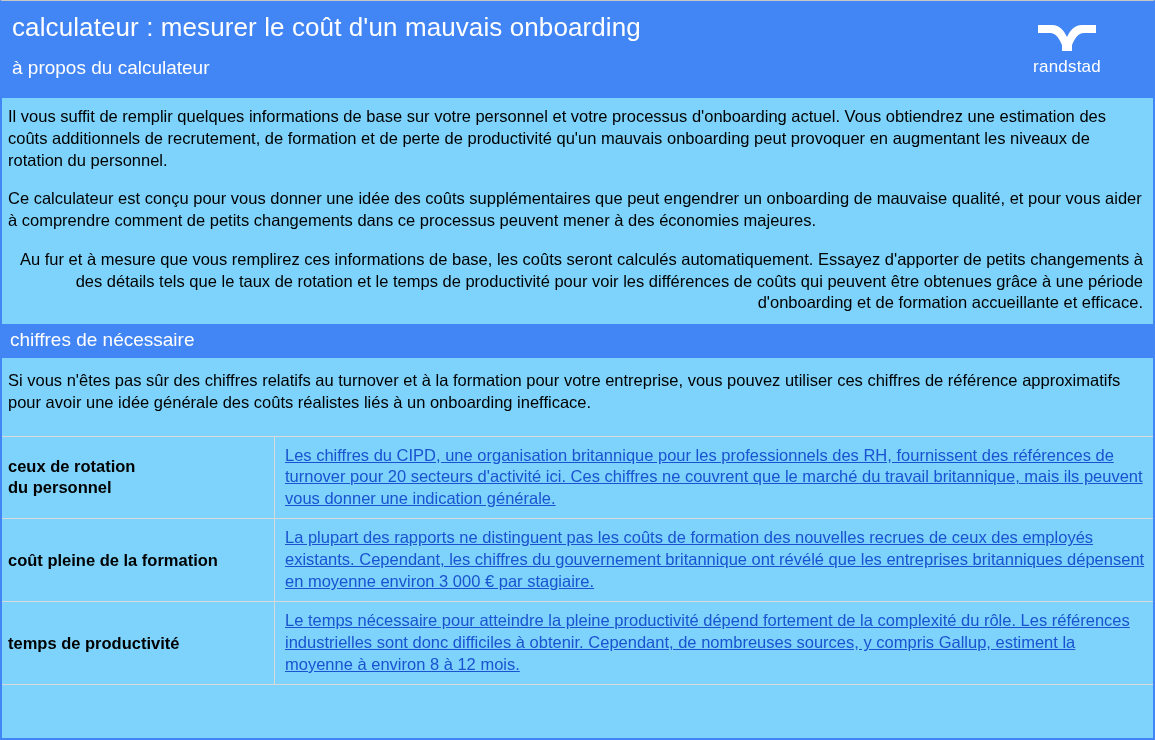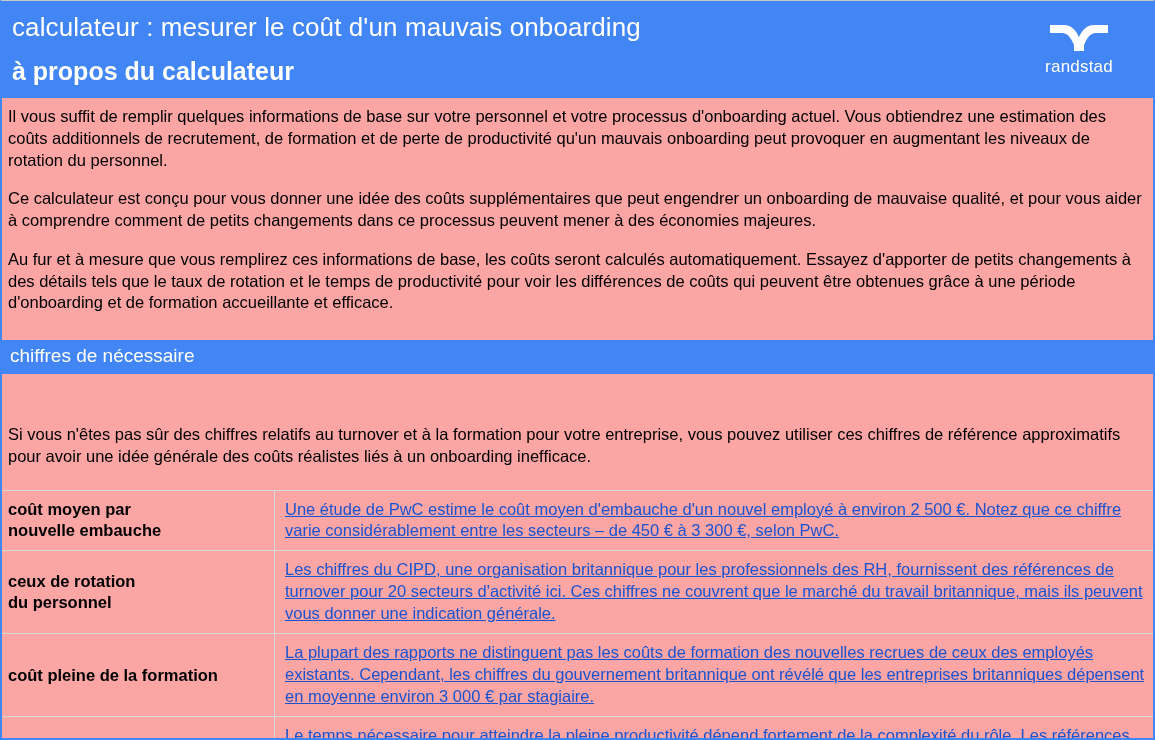--- a/index.html
+++ b/index.html
@@ -12,21 +12,21 @@
     width: 1155px;
     height: 740px;
     overflow: hidden;
   }
   .page {
     box-sizing: border-box;
     width: 1155px;
     height: 740px;
     border: 2px solid #4285f4;
     border-top: 1px solid #c8c8c8;
-    background: #fca5a5;
+    background: #7dd3fc;
     display: flex;
     flex-direction: column;
     overflow: hidden;
   }
 
   
   .masthead {
     position: relative;
     background: #4285f4;
     color: #ffffff;
@@ -37,29 +37,29 @@
   }
   .masthead-title {
     font-size: 26px;
     font-weight: 400;
     line-height: 1.1;
     padding: 12px 0 0 10px;
     letter-spacing: 0.1px;
     white-space: nowrap;
   }
   .masthead-sub {
-    font-size: 25px;
-    font-weight: 700;
+    font-size: 19px;
+    font-weight: 400;
     padding: 16px 0 0 10px;
     line-height: 1.1;
     white-space: nowrap;
   }
   .brand {
     position: absolute;
-    right: 14px;
+    right: 26px;
     top: 14px;
     width: 120px;
     text-align: center;
     color: #ffffff;
   }
   .brand svg { display: block; margin: 0 auto; }
   .brand-name {
     font-size: 17px;
     letter-spacing: 0.2px;
     margin-top: 3px;
@@ -70,37 +70,36 @@
   .intro {
     padding: 8px 10px 10px 6px;
     flex: 0 0 auto;
   }
   .intro p {
     margin: 0 0 17px 0;
     font-size: 16.5px;
     line-height: 1.32;
     color: #000000;
   }
-  .intro p:last-child { margin-bottom: 16px; }
+  .intro p:last-child { margin-bottom: 0; text-align: right; }
 
   
   .section-bar {
     background: #4285f4;
     color: #ffffff;
     font-size: 19px;
     line-height: 1.1;
     padding: 6px 0 7px 8px;
     flex: 0 0 auto;
     box-sizing: border-box;
   }
 
   .note {
     padding: 12px 10px 8px 6px;
     flex: 0 0 auto;
-    margin-top: 38px;
   }
   .note p {
     margin: 0;
     font-size: 16.5px;
     line-height: 1.32;
     color: #000000;
   }
 
   
   .ref-table {
@@ -163,27 +162,20 @@
 
   <div class="section-bar">chiffres de nécessaire</div>
 
   <div class="note">
     <p>Si vous n'êtes pas sûr des chiffres relatifs au turnover et à la formation pour votre entreprise, vous pouvez utiliser ces chiffres de référence approximatifs pour avoir une idée générale des coûts réalistes liés à un onboarding inefficace.</p>
   </div>
 
   <table class="ref-table">
     <tbody>
       <tr>
-        <td class="label">coût moyen par
-nouvelle embauche</td>
-        <td class="desc">
-          <a class="ref-link">Une étude de PwC estime le coût moyen d'embauche d'un nouvel employé à environ 2 500 €. Notez que ce chiffre varie considérablement entre les secteurs – de 450 € à 3 300 €, selon PwC.</a>
-        </td>
-      </tr>
-      <tr>
         <td class="label">ceux de rotation
 du personnel</td>
         <td class="desc">
           <a class="ref-link">Les chiffres du CIPD, une organisation britannique pour les professionnels des RH, fournissent des références de turnover pour 20 secteurs d'activité ici. Ces chiffres ne couvrent que le marché du travail britannique, mais ils peuvent vous donner une indication générale.</a>
         </td>
       </tr>
       <tr>
         <td class="label">coût pleine de la formation</td>
         <td class="desc">
           <a class="ref-link">La plupart des rapports ne distinguent pas les coûts de formation des nouvelles recrues de ceux des employés existants. Cependant, les chiffres du gouvernement britannique ont révélé que les entreprises britanniques dépensent en moyenne environ 3 000 € par stagiaire.</a>

